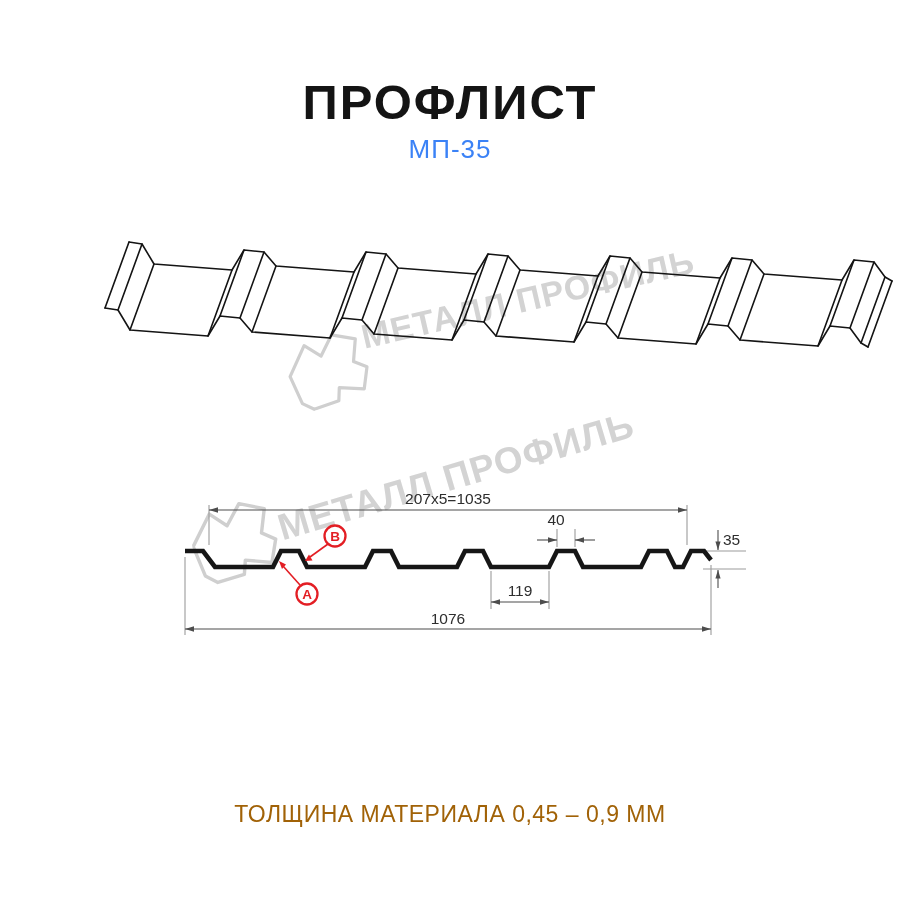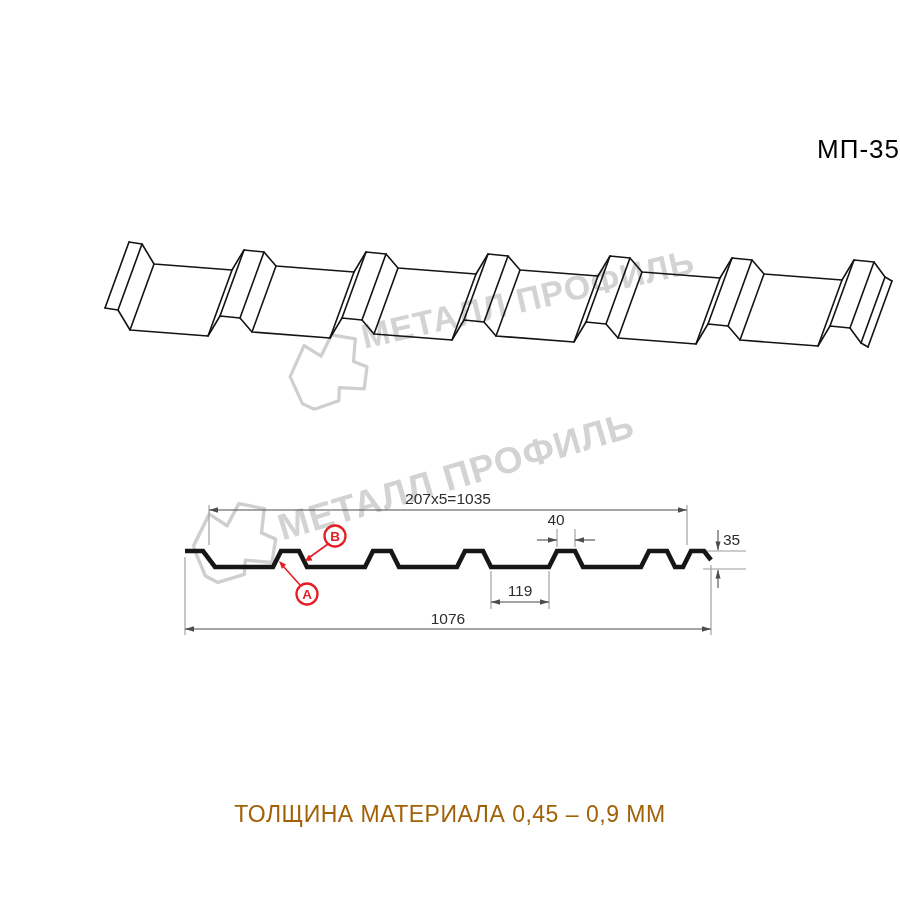--- a/index.html
+++ b/index.html
@@ -1,39 +1,40 @@
 <!DOCTYPE html>
 <html><head>
 <meta charset="utf-8">
 <style>
   html,body{margin:0;padding:0;}
   body{background:#ffffff;font-family:"Liberation Sans",sans-serif;}
   .stage{position:relative;width:900px;height:900px;background:#ffffff;overflow:hidden;}
   .title{position:absolute;top:74px;left:0;width:900px;text-align:center;
          font-size:49px;font-weight:800;letter-spacing:2px;color:#141414;}
-  .subtitle{position:absolute;top:134px;left:0;width:900px;text-align:right;
-         font-size:26px;font-weight:500;letter-spacing:1px;color:#000000;}
+  .subtitle{position:absolute;top:134px;left:0;width:900px;text-align:center;
+         font-size:26px;font-weight:500;letter-spacing:1px;color:#3b82f6;}
   .bottom-note{position:absolute;top:801px;left:0;width:900px;text-align:center;
          font-size:23px;font-weight:500;letter-spacing:0.5px;color:#a16207;}
   .wm-text{position:absolute;white-space:nowrap;font-weight:700;color:#d3d3d3;
          letter-spacing:1px;transform-origin:left center;}
   .wm1-text{left:362px;top:318px;font-size:34px;transform:rotate(-13deg);}
   .wm2-text{left:279px;top:508px;font-size:37px;transform:rotate(-16.5deg);}
   .wm-logo{position:absolute;}
   .wm1-logo{left:283px;top:333px;transform:rotate(-12deg);}
   .wm2-logo{left:192px;top:500px;transform:rotate(-10deg);}
   svg{display:block;}
   .dimtxt{font-family:"Liberation Sans",sans-serif;font-size:15.5px;fill:#2e2e2e;}
   .redtxt{font-family:"Liberation Sans",sans-serif;font-size:13.5px;font-weight:700;fill:#e31e24;}
 </style>
 </head>
 <body>
 
 <div class="stage">
 
+  <div class="title">ПРОФЛИСТ</div>
   <div class="subtitle">МП-35</div>
 
   <svg class="wm-logo wm1-logo" width="92" height="74" viewBox="0 0 100 92">
     <path d="M9,80 L1,44 L26,10 L44,27 L62,4 L90,15 L82,42 L97,52 L88,78 L58,70 L54,86 L22,90 Z" fill="none" stroke="#cfcfcf" stroke-width="4" stroke-linejoin="round"></path>
   </svg>
   <div class="wm-text wm1-text">МЕТАЛЛ ПРОФИЛЬ</div>
 
   <svg id="iso-svg" style="position:absolute;left:95px;top:238px" width="800" height="122" viewBox="0 -4 800 122">
     <g id="iso-g" stroke="#141414" stroke-width="1.6" fill="none" stroke-linejoin="round" stroke-linecap="round">
         <polyline points="10,66 23,68 35,88 113,94 125,74 145,76 157,90 235,96 247,76 267,78 279,92 357,98 369,78 389,80 401,94 479,100 491,80 511,82 523,96 601,102 613,82 633,84 645,98 723,104 735,84 755,86 766,101 773,105"></polyline>

